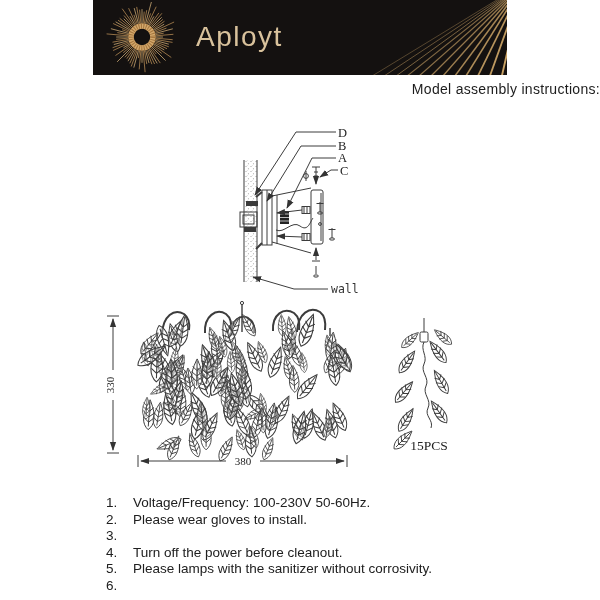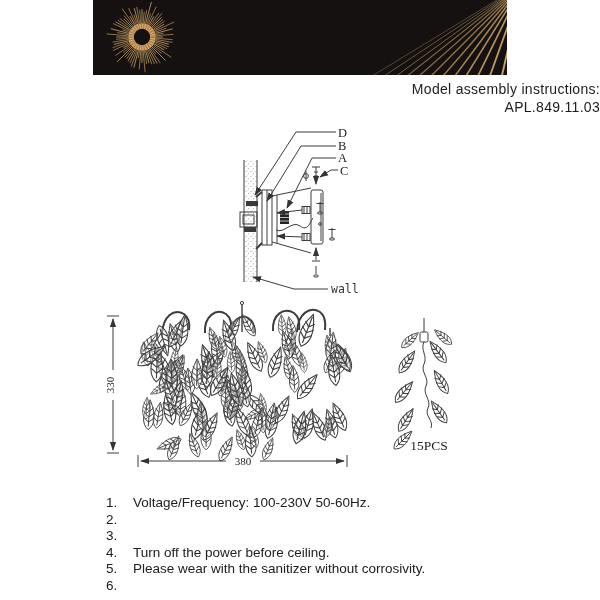--- a/index.html
+++ b/index.html
@@ -116,25 +116,25 @@
           <line x1="430" y1="-16" x2="330" y2="84" stroke="#c9a265" stroke-width="1.30" opacity="0.70"></line>
           <line x1="430" y1="-16" x2="343" y2="84" stroke="#c9a265" stroke-width="1.40" opacity="0.75"></line>
           <line x1="430" y1="-16" x2="356" y2="84" stroke="#c9a265" stroke-width="1.50" opacity="0.80"></line>
           <line x1="430" y1="-16" x2="368" y2="84" stroke="#c9a265" stroke-width="1.60" opacity="0.85"></line>
           <line x1="430" y1="-16" x2="381" y2="84" stroke="#c9a265" stroke-width="1.70" opacity="0.90"></line>
           <line x1="430" y1="-16" x2="394" y2="84" stroke="#c9a265" stroke-width="1.80" opacity="0.95"></line>
           <line x1="430" y1="-16" x2="407" y2="84" stroke="#c9a265" stroke-width="1.90" opacity="1.00"></line>
           <line x1="430" y1="-16" x2="420" y2="84" stroke="#c9a265" stroke-width="2.00" opacity="1.00"></line>
         </g>
     </svg>
+    <div class="brand">Aployt</div>
   </div>
 
   <div class="title-block">
     <div>Model assembly instructions:</div>
-    <div>APL.849.11.03</div>
   </div>
 
   <svg class="diagram mount" width="170" height="182" viewBox="195 122 170 182">
     <defs>
       <pattern id="speck" width="5" height="5" patternUnits="userSpaceOnUse">
         <circle cx="1" cy="1.5" r="0.55" fill="#9a9a9a"></circle>
         <circle cx="3.4" cy="3.8" r="0.5" fill="#8d8d8d"></circle>
         <circle cx="2.2" cy="0.4" r="0.4" fill="#b0b0b0"></circle>
       </pattern>
       <marker id="arr" viewBox="0 0 10 10" refX="9" refY="5" markerWidth="9" markerHeight="9" orient="auto-start-reverse">
@@ -386,29 +386,30 @@
     </g>
   </svg>
 
   <ol class="instructions">
     <li>
         <span class="num">1.</span>
         <span>Voltage/Frequency: 100-230V 50-60Hz.</span>
       </li>
     <li>
         <span class="num">2.</span>
+        <span>Please wear gloves to install.</span>
       </li>
     <li>
         <span class="num">3.</span>
       </li>
     <li>
         <span class="num">4.</span>
-        <span>Turn off the power before ceiling.</span>
+        <span>Turn off the power before cleanout.</span>
       </li>
     <li>
         <span class="num">5.</span>
-        <span>Please wear with the sanitizer without corrosivity.</span>
+        <span>Please lamps with the sanitizer without corrosivity.</span>
       </li>
     <li>
         <span class="num">6.</span>
       </li>
   </ol>
 </div>
 
 </body></html>

